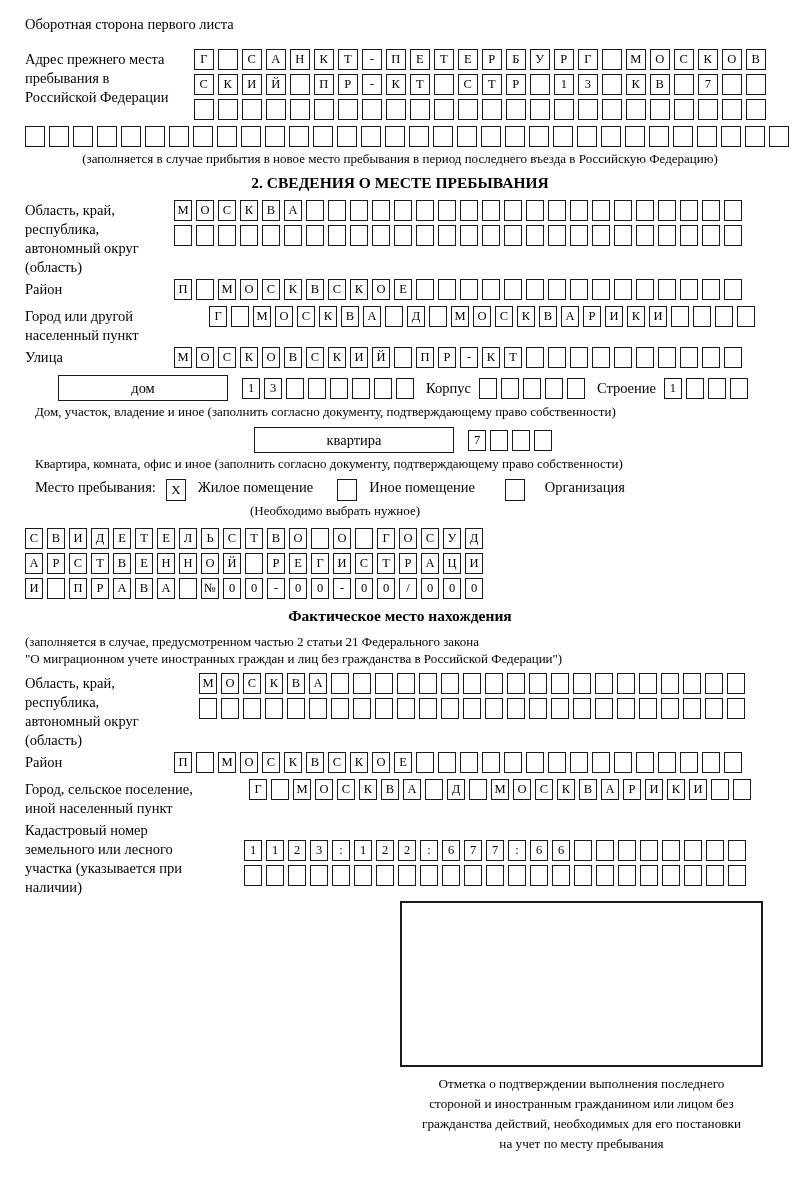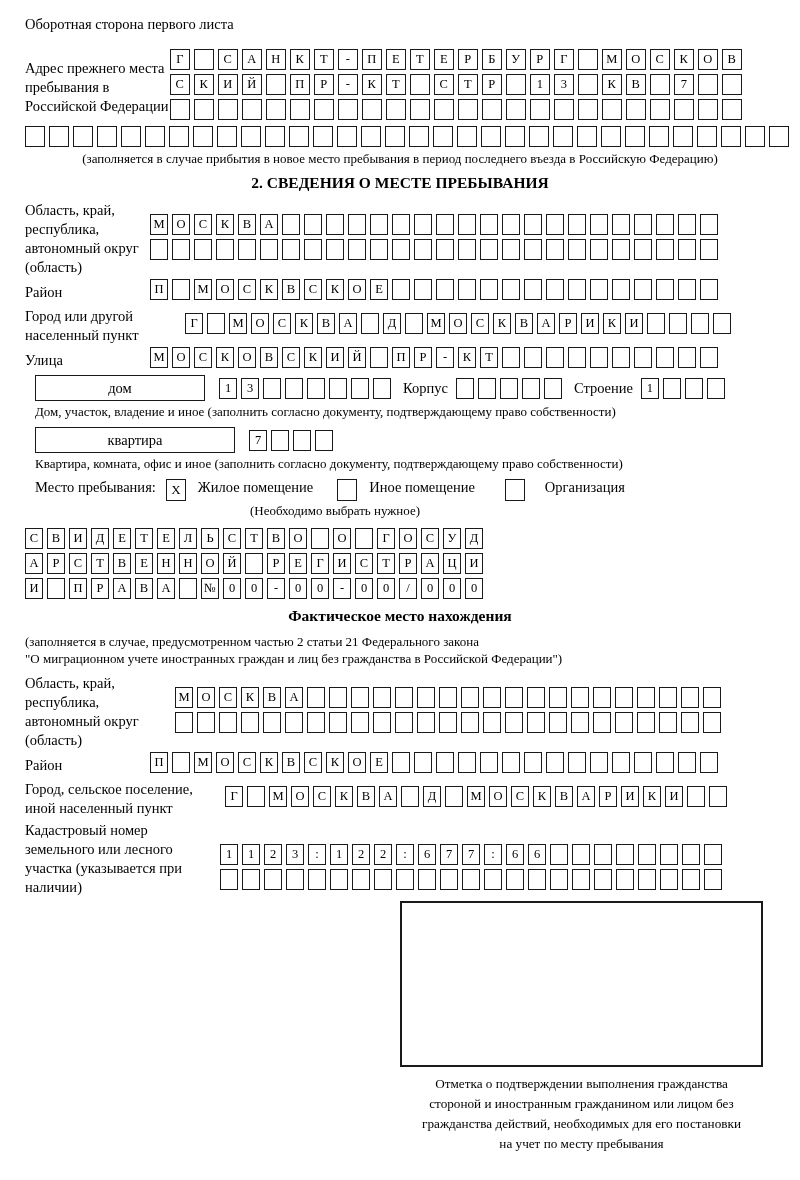--- a/index.html
+++ b/index.html
@@ -4,36 +4,36 @@
 <style>
   * { box-sizing: border-box; margin: 0; padding: 0; }
   html,body { background:#fff; }
   body {
     width:800px; height:1180px; overflow:hidden;
     font-family:"Liberation Serif","DejaVu Serif",serif;
     color:#000;
   }
   .sheet { padding:12px 25px 0 25px; }
   .corner { font-size:14.5px; margin:4px 0 16px 0; }
-  .field { display:flex; align-items:center; margin-bottom:2px; }
+  .field { display:flex; align-items:flex-start; margin-bottom:2px;gap:24px; }
   .flabel { font-size:14.5px; line-height:19px; flex:none; padding-top:1px; }
   .w145{width:145px;} .w125{width:125px;} .w160{width:160px;}
   .w220{width:220px;} .w150{width:150px;} .w200{width:200px;} .w195{width:195px;}
   .rows { flex:1 1 auto; }
   .cells { display:flex; margin-bottom:4px; height:21px; }
   .cell {
     flex:none; width:18px; height:21px; border:1.5px solid #1a1a1a;
     margin-right:4px; display:flex; align-items:center; justify-content:center;
     font-size:12.5px;
   }
   .cells.toprow .cell { width:19.5px; margin-right:4.5px; }
   .note { font-size:13px; text-align:center; margin:1px 0 7px 0; }
   .h-center { font-size:15.5px; font-weight:bold; text-align:center; margin:4px 0 8px 0; }
   .intro { font-size:13px; line-height:17px; }
-  .hrow { display:flex; align-items:center; margin:3px 0 3px 10px; }
+  .hrow { display:flex; align-items:center; margin:3px 0 3px 10px;justify-content:center; }
   .hrow .cells { margin-bottom:0; }
   .widebox {
     flex:none; height:26px; border:1.5px solid #1a1a1a;
     display:flex; align-items:center; justify-content:center; font-size:14.5px;
   }
   .wb-dom { width:170px; margin-right:14px; }
   .wb-kv  { width:200px; margin-right:14px; }
   .inl { font-size:14.5px; margin:0 8px; flex:none; }
   .stay-row { display:flex; align-items:flex-start; margin:5px 0 2px 10px; font-size:14.5px; }
   .chk {
@@ -645,20 +645,20 @@
           <span class="cell"></span>
           <span class="cell"></span>
           <span class="cell"></span>
         </div>
     </div>
   </div>
 
   <div class="stamp">
     <div class="stamp-box"></div>
     <div class="stamp-cap">
-      <div>Отметка о подтверждении выполнения гражданства</div>
+      <div>Отметка о подтверждении выполнения последнего</div>
       <div>стороной и иностранным гражданином или лицом без</div>
       <div>гражданства действий, необходимых для его постановки</div>
       <div>на учет по месту пребывания</div>
     </div>
   </div>
 
 </div>
 
 </body></html>

